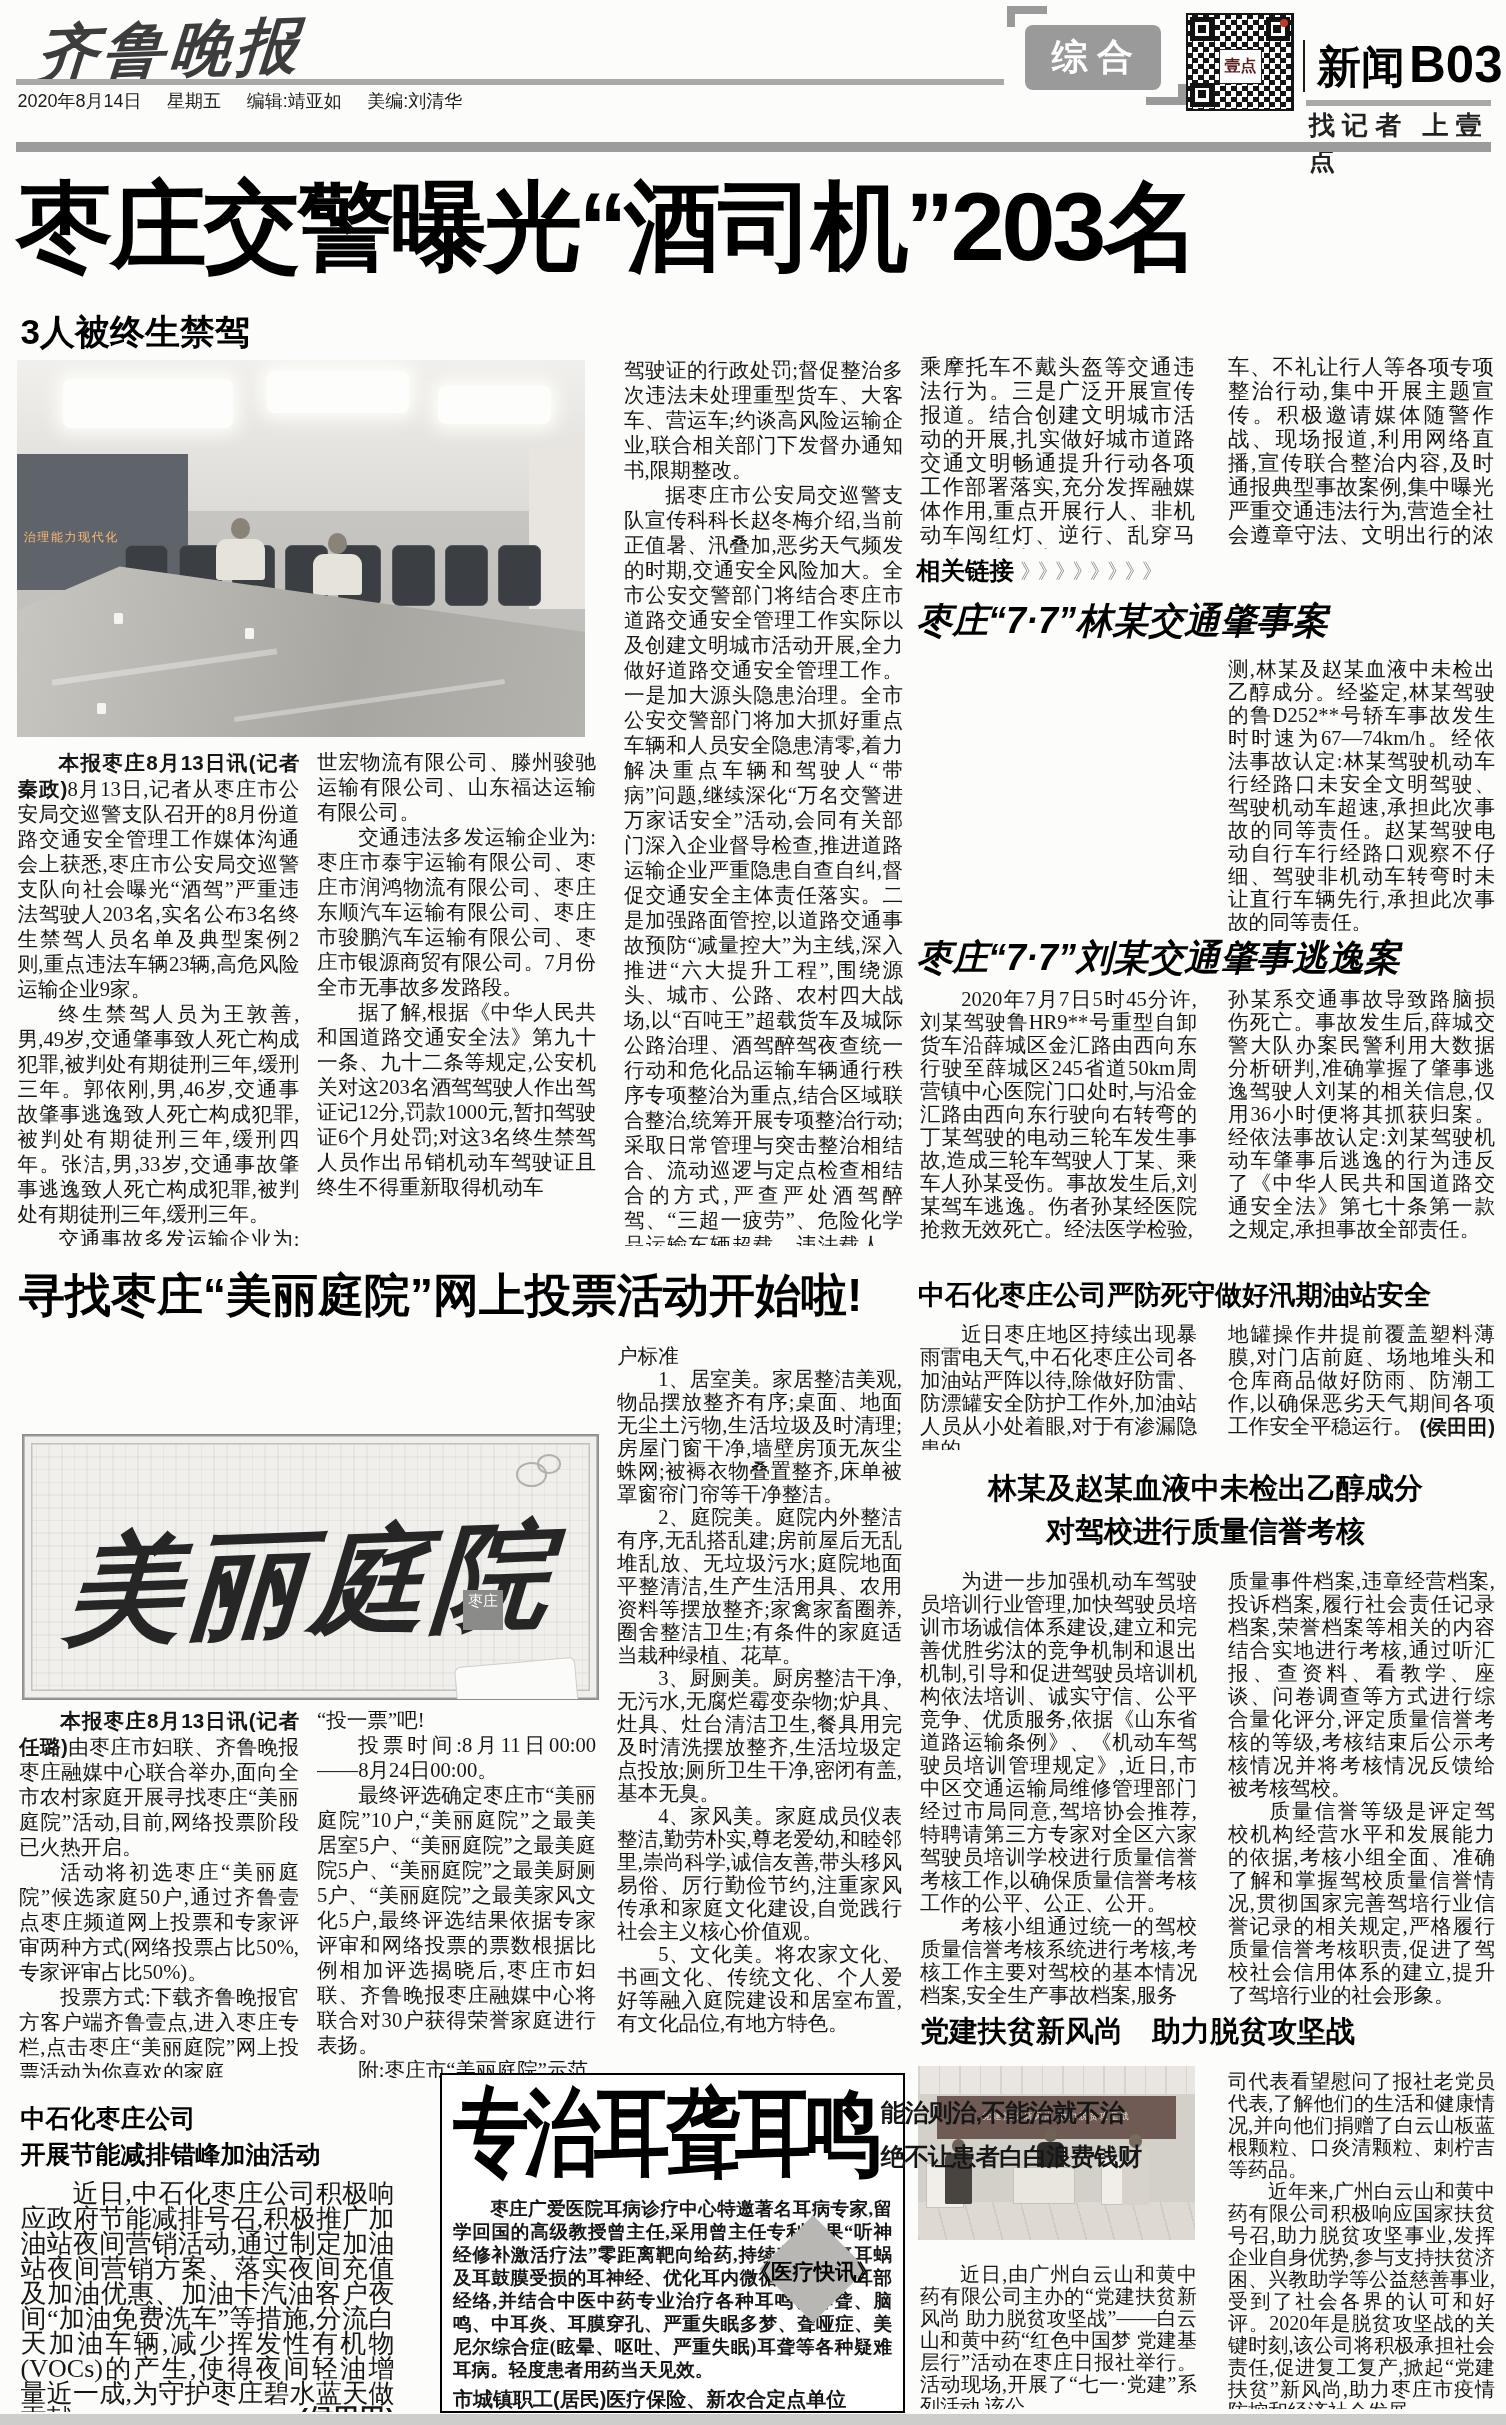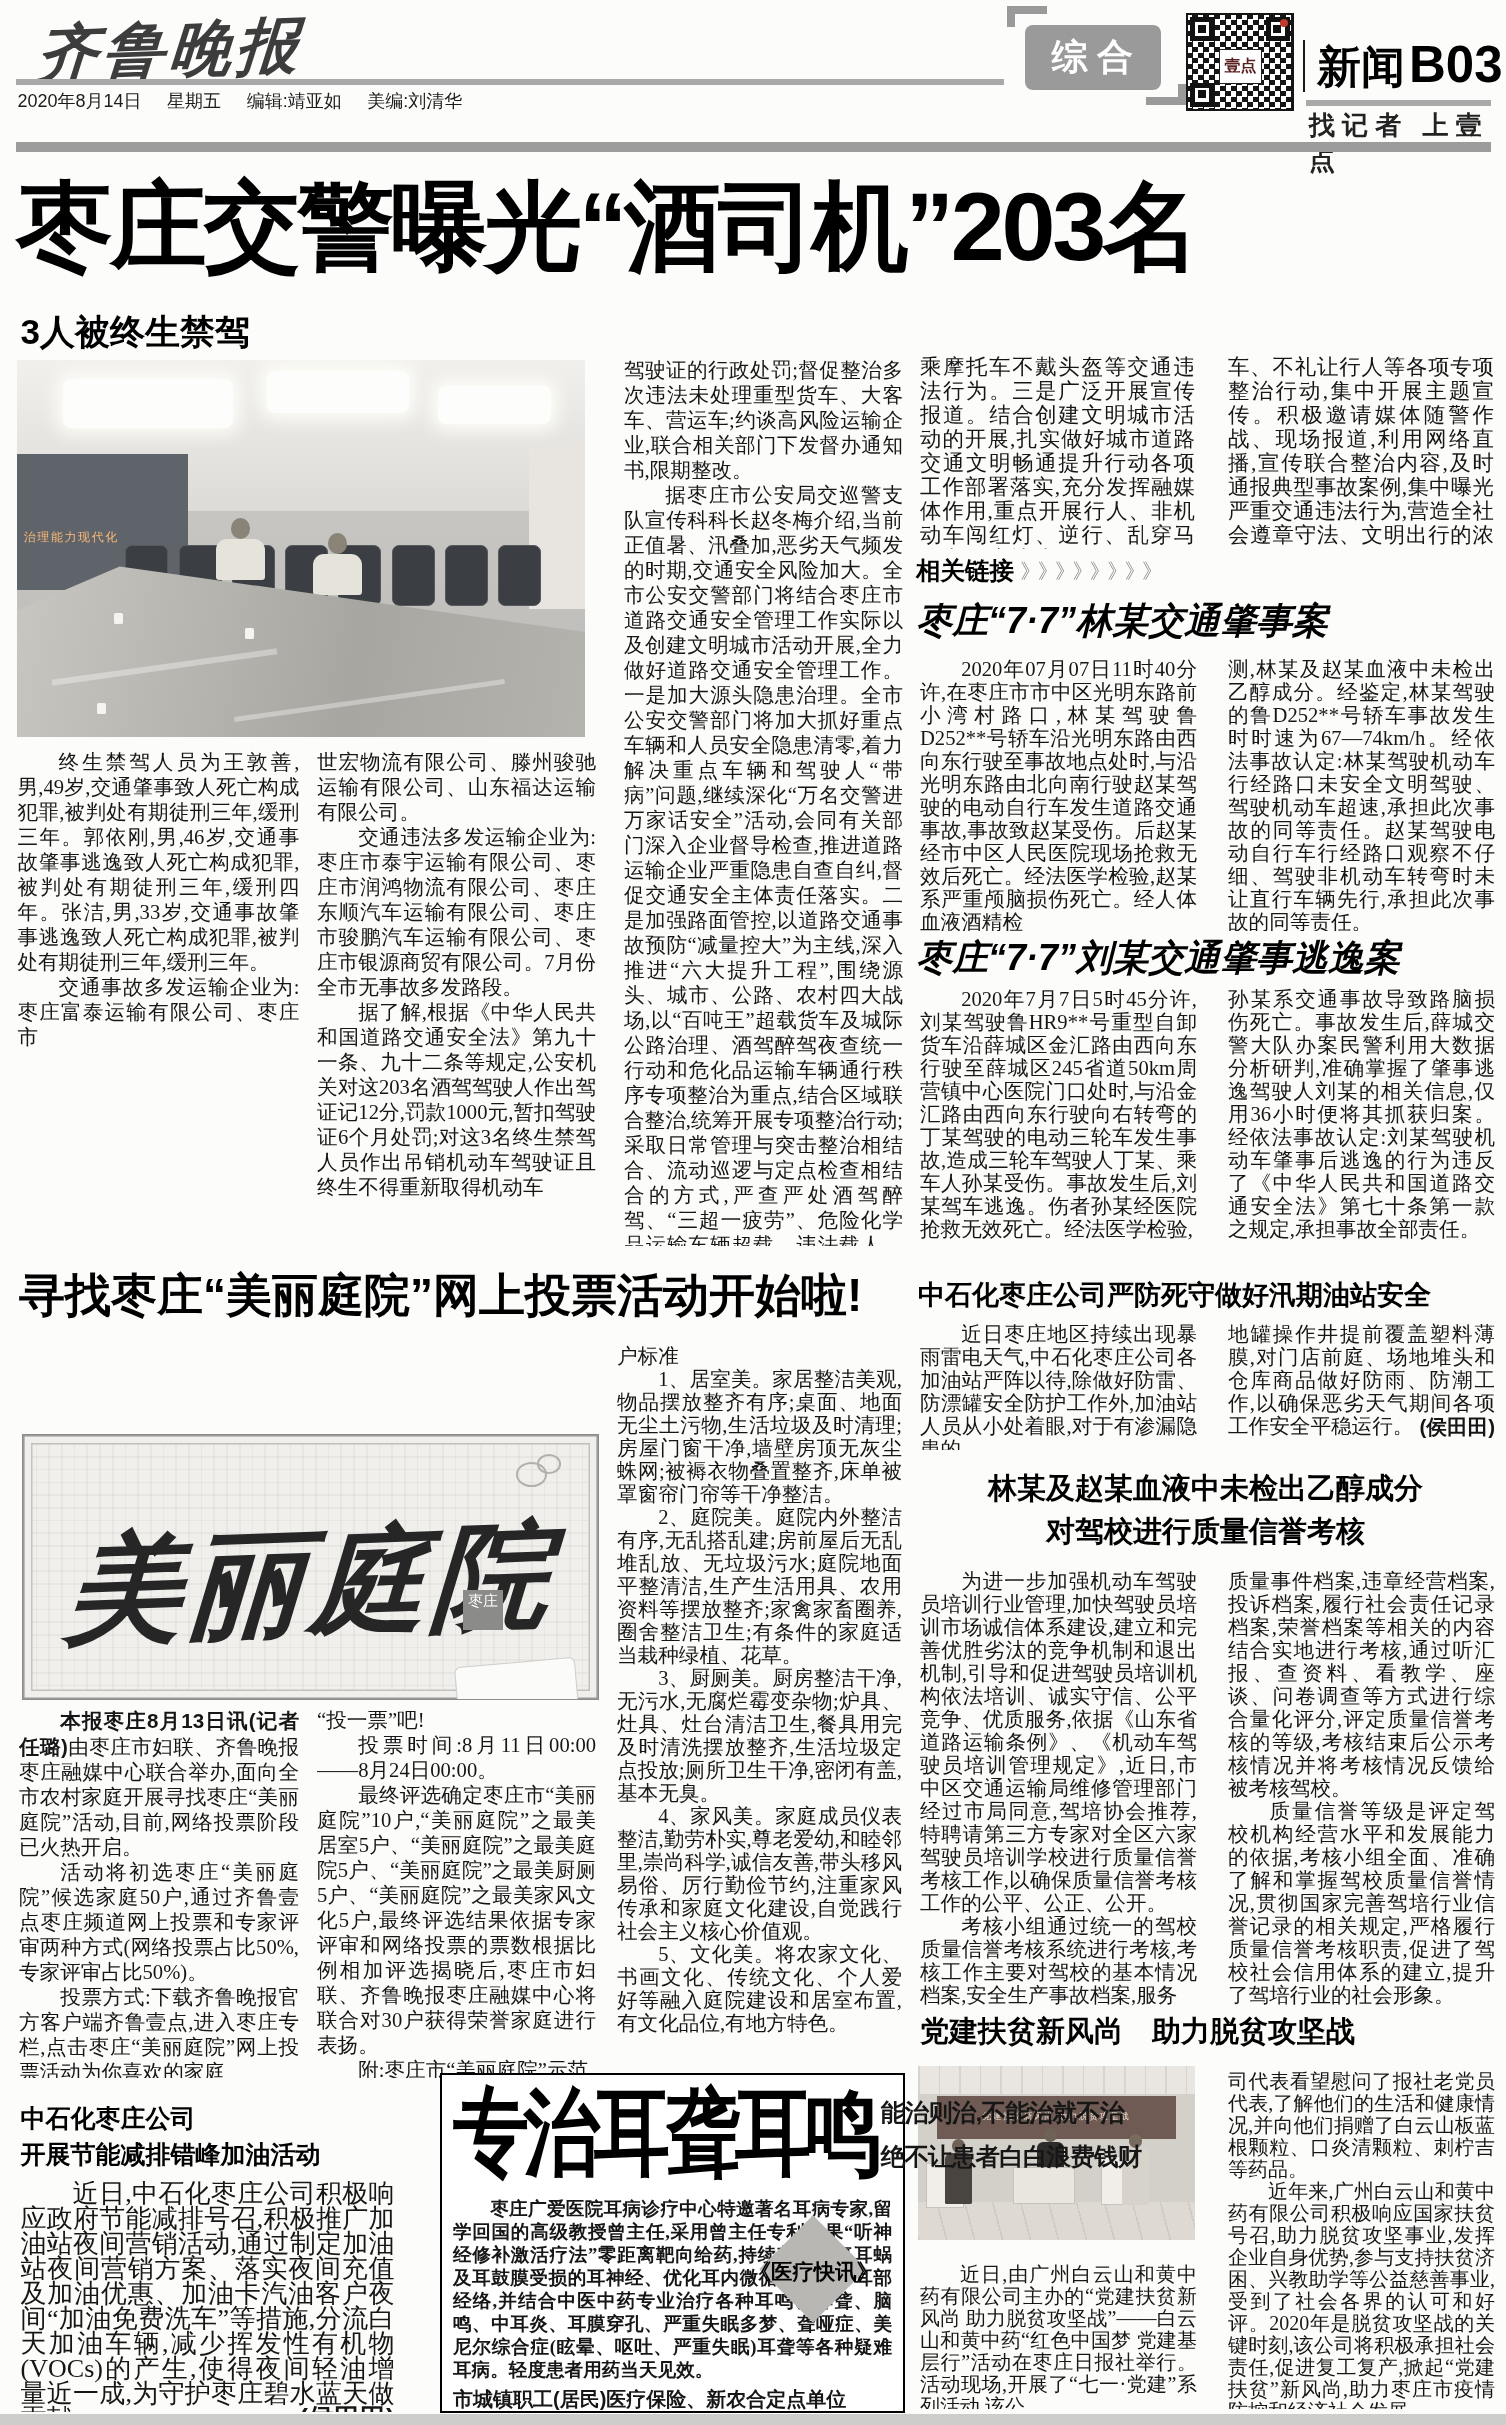--- a/index.html
+++ b/index.html
@@ -216,20 +216,21 @@
     </div>
     <div class="p1-table"></div>
     <div class="p1-streak" style="left:6%;bottom:18%;width:40%;height:5.5px;"></div>
     <div class="p1-streak" style="left:38%;bottom:9%;width:48%;height:4.7px;"></div>
     <div class="p1-cup" style="left:17%;bottom:30%;"></div>
     <div class="p1-cup" style="left:14%;bottom:6%;"></div>
     <div class="p1-cup" style="left:40%;bottom:26%;"></div>
   </div>
 
   <div class="abs col lead-col c1 body-main jus">
+    <p class="ind"><span class="lead-in">本报枣庄8月13日讯(记者 秦政)</span><span>8月13日,记者从枣庄市公安局交巡警支队召开的8月份道路交通安全管理工作媒体沟通会上获悉,枣庄市公安局交巡警支队向社会曝光“酒驾”严重违法驾驶人203名,实名公布3名终生禁驾人员名单及典型案例2则,重点违法车辆23辆,高危风险运输企业9家。</span></p>
     <p class="ind">终生禁驾人员为王敦善,男,49岁,交通肇事致人死亡构成犯罪,被判处有期徒刑三年,缓刑三年。郭依刚,男,46岁,交通事故肇事逃逸致人死亡构成犯罪,被判处有期徒刑三年,缓刑四年。张洁,男,33岁,交通事故肇事逃逸致人死亡构成犯罪,被判处有期徒刑三年,缓刑三年。</p>
     <p class="ind">交通事故多发运输企业为:枣庄富泰运输有限公司、枣庄市</p>
   </div>
   <div class="abs col lead-col c2 body-main jus">
     <p>世宏物流有限公司、滕州骏驰运输有限公司、山东福达运输有限公司。</p>
     <p class="ind">交通违法多发运输企业为:枣庄市泰宇运输有限公司、枣庄市润鸿物流有限公司、枣庄东顺汽车运输有限公司、枣庄市骏鹏汽车运输有限公司、枣庄市银源商贸有限公司。7月份全市无事故多发路段。</p>
     <p class="ind">据了解,根据《中华人民共和国道路交通安全法》第九十一条、九十二条等规定,公安机关对这203名酒驾驾驶人作出驾证记12分,罚款1000元,暂扣驾驶证6个月处罚;对这3名终生禁驾人员作出吊销机动车驾驶证且终生不得重新取得机动车</p>
   </div>
   <div class="abs col c3 body-main jus">
     <p>驾驶证的行政处罚;督促整治多次违法未处理重型货车、大客车、营运车;约谈高风险运输企业,联合相关部门下发督办通知书,限期整改。</p>
@@ -241,23 +242,20 @@
   <div class="abs col c5 jus">
     <p>车、不礼让行人等各项专项整治行动,集中开展主题宣传。积极邀请媒体随警作战、现场报道,利用网络直播,宣传联合整治内容,及时通报典型事故案例,集中曝光严重交通违法行为,营造全社会遵章守法、文明出行的浓厚氛围。</p>
   </div>
 
   <div class="abs related">
     <span class="lbl hei">相关链接</span>
     <span class="arr">》》》》》》》》</span>
   </div>
 
   <div class="abs case-title hei" style="top:597px;">枣庄“7·7”林某交通肇事案</div>
-  <div class="abs col case-col case-l body-rc jus" style="top:658px;">
-    <p class="ind">2020年07月07日11时40分许,在枣庄市市中区光明东路前小湾村路口,林某驾驶鲁D252**号轿车沿光明东路由西向东行驶至事故地点处时,与沿光明东路由北向南行驶赵某驾驶的电动自行车发生道路交通事故,事故致赵某受伤。后赵某经市中区人民医院现场抢救无效后死亡。经法医学检验,赵某系严重颅脑损伤死亡。经人体血液酒精检</p>
-  </div>
   <div class="abs col case-col case-r body-rc jus" style="top:658px;">
     <p>测,林某及赵某血液中未检出乙醇成分。经鉴定,林某驾驶的鲁D252**号轿车事故发生时时速为67—74km/h。经依法事故认定:林某驾驶机动车行经路口未安全文明驾驶、驾驶机动车超速,承担此次事故的同等责任。赵某驾驶电动自行车行经路口观察不仔细、驾驶非机动车转弯时未让直行车辆先行,承担此次事故的同等责任。</p>
   </div>
 
   <div class="abs case-title hei" style="top:934px;">枣庄“7·7”刘某交通肇事逃逸案</div>
   <div class="abs col case-col case-l body-rc jus" style="top:988px;">
     <p class="ind">2020年7月7日5时45分许,刘某驾驶鲁HR9**号重型自卸货车沿薛城区金汇路由西向东行驶至薛城区245省道50km周营镇中心医院门口处时,与沿金汇路由西向东行驶向右转弯的丁某驾驶的电动三轮车发生事故,造成三轮车驾驶人丁某、乘车人孙某受伤。事故发生后,刘某驾车逃逸。伤者孙某经医院抢救无效死亡。经法医学检验,</p>
   </div>
   <div class="abs col case-col case-r body-rc jus" style="top:988px;">
     <p>孙某系交通事故导致路脑损伤死亡。事故发生后,薛城交警大队办案民警利用大数据分析研判,准确掌握了肇事逃逸驾驶人刘某的相关信息,仅用36小时便将其抓获归案。经依法事故认定:刘某驾驶机动车肇事后逃逸的行为违反了《中华人民共和国道路交通安全法》第七十条第一款之规定,承担事故全部责任。</p>

